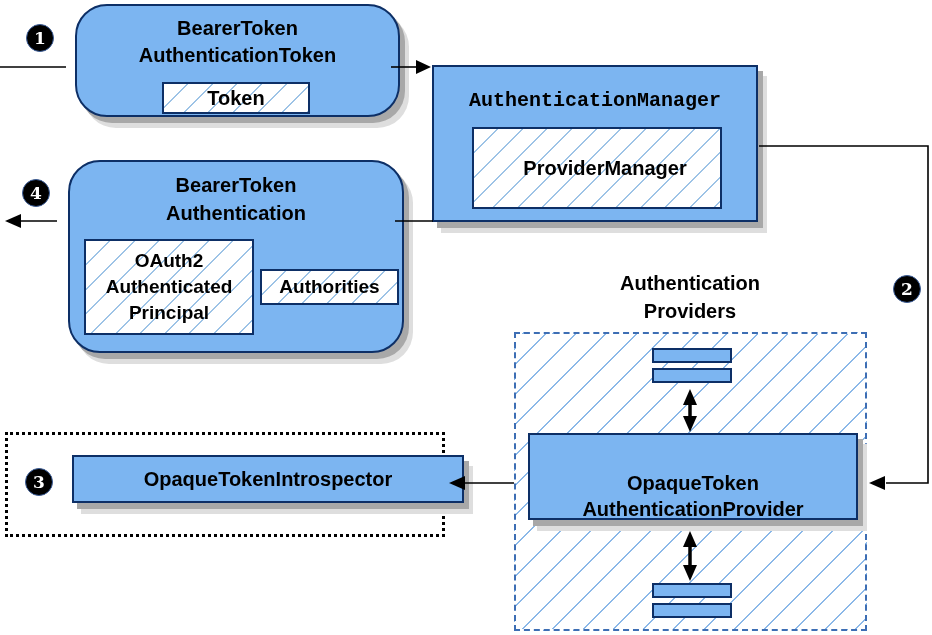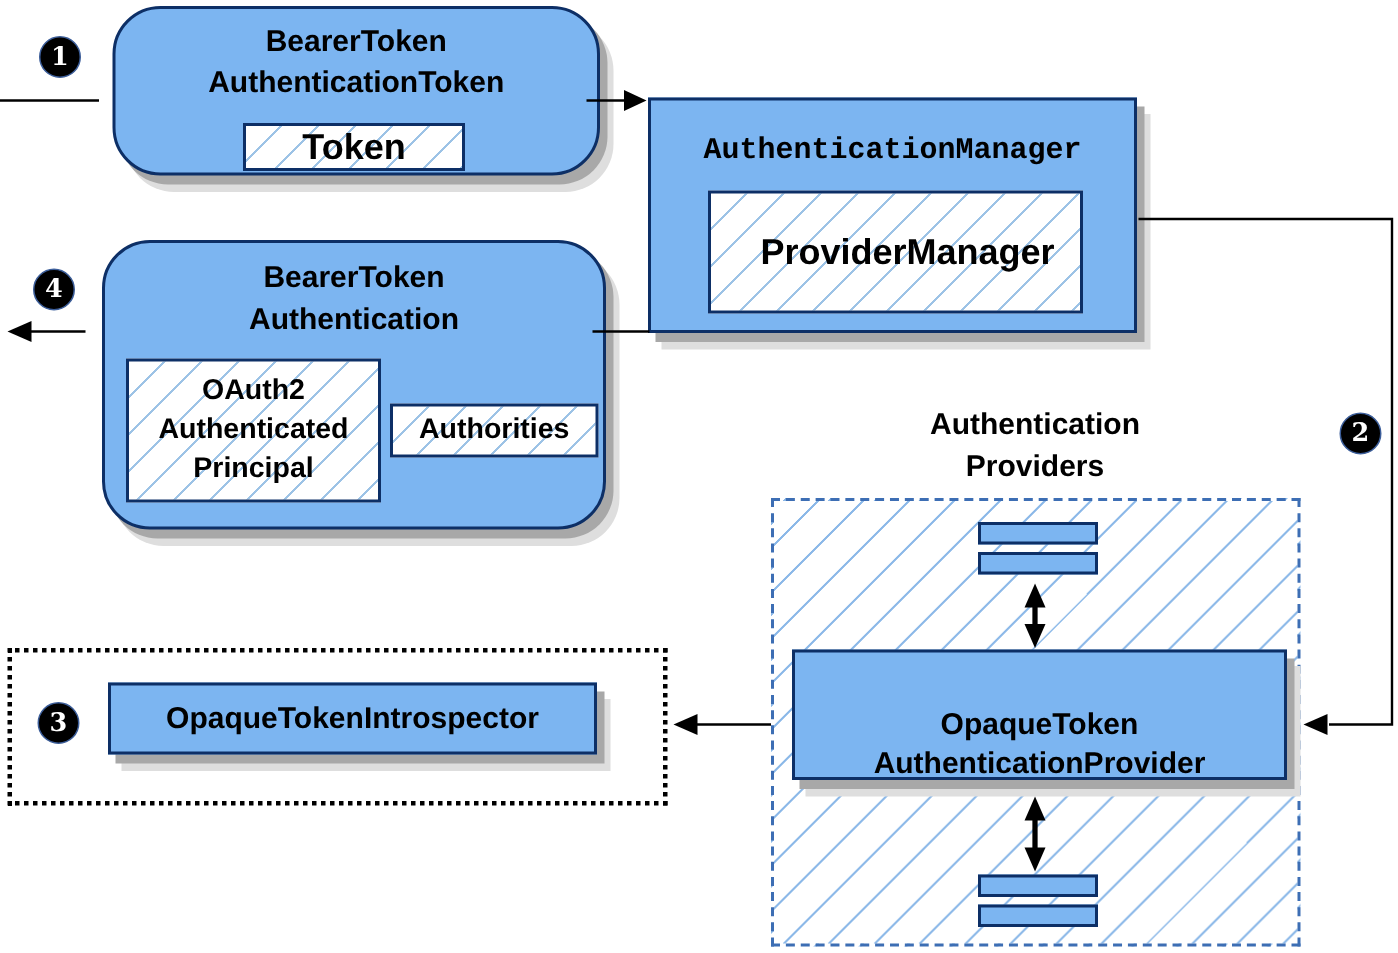--- a/index.html
+++ b/index.html
@@ -17,21 +17,21 @@
   .node-title{
     text-align:center;font-size:20px;line-height:27px;white-space:pre-line;
   }
   .inner{
     position:absolute;border:2px solid #0d2f66;box-sizing:border-box;
     background-color:#ffffff;
     background-image:repeating-linear-gradient(135deg,rgba(0,0,0,0) 0px,rgba(0,0,0,0) 16px,#9dc3e6 16px,#9dc3e6 17.4px);
     display:flex;align-items:center;justify-content:center;text-align:center;
   }
   .inner span{white-space:pre-line;}
-  .fs20{font-size:24px;line-height:25px;justify-content:center;}
+  .fs20{font-size:20px;line-height:25px;justify-content:center;}
   .fs19{font-size:19px;line-height:26px;}
   .group-title{
     position:absolute;text-align:center;font-size:20px;line-height:28px;
     white-space:pre-line;z-index:2;
   }
   .region{
     position:absolute;left:514px;top:332px;width:353px;height:299px;
     border:2px dashed #3d6eb4;box-sizing:border-box;z-index:1;
     background-color:#ffffff;
     background-image:repeating-linear-gradient(135deg,rgba(0,0,0,0) 0px,rgba(0,0,0,0) 20px,#8bb8e8 20px,#8bb8e8 21.4px);
@@ -100,21 +100,21 @@
   <div class="bar" style="left:652px;top:368px;"></div>
   <div class="bar" style="left:652px;top:583px;"></div>
   <div class="bar" style="left:652px;top:603px;"></div>
 
   <div class="node flex-center" style="left:528px;top:433px;width:330px;height:87px;z-index:4;">
     <div class="node-title" style="line-height:26px;margin-top:38px;">OpaqueToken
 AuthenticationProvider</div>
   </div>
 
   <div class="dotted-frame"></div>
-  <div class="node flex-center" style="left:72px;top:455px;width:326px;height:48px;z-index:4;">
+  <div class="node flex-center" style="left:72px;top:455px;width:392px;height:48px;z-index:4;">
     <div class="node-title">OpaqueTokenIntrospector</div>
   </div>
 
   <svg class="overlay" width="932" height="635" viewBox="0 0 932 635">
     <g stroke="#000000" stroke-width="1.6" fill="#000000">
       <g>
         <line x1="0" y1="67" x2="66" y2="67"></line>
       </g>
       <g>
         <line x1="391" y1="67" x2="418" y2="67"></line>

